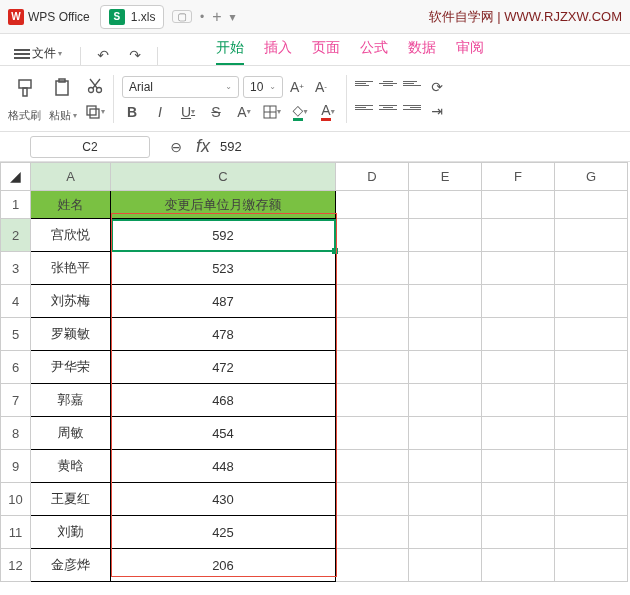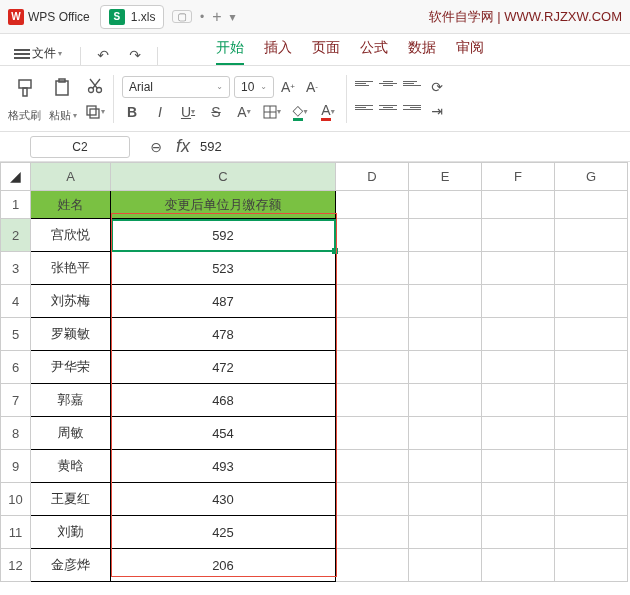--- a/index.html
+++ b/index.html
@@ -10,41 +10,41 @@
 .tab { display: flex; align-items: center; background: #fff; border: 1px solid #ccc; border-radius: 4px; padding: 3px 8px; gap: 6px; height: 24px; }
 .tab-s { width: 16px; height: 16px; background: #0a9b5b; color: #fff; border-radius: 2px; display: flex; align-items: center; justify-content: center; font-size: 10px; font-weight: bold; }
 .tab-ctrl { display: flex; align-items: center; gap: 8px; margin-left: 8px; color: #888; }
 .watermark { margin-left: auto; color: #7f1d1d; font-size: 13px; }
 .menubar { display: flex; align-items: flex-end; height: 32px; padding: 0 8px; gap: 12px; border-bottom: 1px solid #e0e0e0; }
 .menu-btn { display: flex; align-items: center; gap: 2px; padding: 3px 6px; color: #333; }
 .menu-hamburger { width: 16px; display: flex; flex-direction: column; gap: 2px; }
 .menu-hamburger span { height: 2px; background: #555; }
 .menu-divider { width: 1px; height: 18px; background: #ddd; }
 .menu-tabs { display: flex; gap: 20px; margin-left: 8px; }
-.menu-tab { padding: 6px 0; color: #7f1d1d; font-size: 14px; }
+.menu-tab { padding: 6px 0; color: #ec4899; font-size: 14px; }
 .menu-tab.active { color: #0a9b5b; border-bottom: 2px solid #0a9b5b; font-weight: 500; margin-left: 38px; }
 .ribbon { display: flex; align-items: center; height: 66px; padding: 4px 8px; border-bottom: 1px solid #e0e0e0; gap: 8px; }
 .ribbon-group { display: flex; flex-direction: column; align-items: center; gap: 7px; }
 .ribbon-big { width: 26px; height: 26px; display: flex; align-items: center; justify-content: center; font-size: 18px; }
 .ribbon-lbl { font-size: 11px; color: #555; display: flex; align-items: center; gap: 2px; }
 .rsep { width: 1px; height: 48px; background: #e0e0e0; }
 .font-box { display: flex; flex-direction: column; gap: 4px; }
 .font-row1 { display: flex; gap: 4px; align-items: center; }
 .font-row2 { display: flex; gap: 8px; align-items: center; }
 .select { display: flex; align-items: center; justify-content: space-between; border: 1px solid #ccc; border-radius: 3px; padding: 2px 6px; background: #fff; font-size: 12px; height: 22px; }
-.sel-font { width: 108px; }
+.sel-font { width: 117px; }
 .sel-size { width: 40px; }
 .tool-icn { width: 20px; height: 20px; display: flex; align-items: center; justify-content: center; color: #555; font-size: 14px; }
 .dd { font-size: 8px; color: #888; }
 .align-grp { display: flex; flex-direction: column; gap: 4px; }
 .align-row { display: flex; gap: 6px; }
 .align-cell { width: 18px; height: 14px; display: flex; flex-direction: column; justify-content: center; gap: 1px; }
 .align-cell span { height: 1px; background: #666; }
 .namebox-row { display: flex; align-items: center; height: 30px; border-bottom: 1px solid #e0e0e0; padding: 0 30px; gap: 16px; }
-.namebox { border: 1px solid #ccc; border-radius: 3px; width: 100px; height: 22px; display: flex; align-items: center; justify-content: center; font-size: 12px; background: #fff; }
+.namebox { border: 1px solid #ccc; border-radius: 3px; width: 120px; height: 22px; display: flex; align-items: center; justify-content: center; font-size: 12px; background: #fff; }
 .fx-area { display: flex; align-items: center; gap: 10px; }
 .fx-lbl { font-style: italic; color: #555; font-size: 18px; }
 .fx-val { font-size: 13px; }
 .sheet { position: relative; }
 .grid { border-collapse: collapse; table-layout: fixed; }
 .grid th, .grid td { border: 1px solid #ccc; text-align: center; font-size: 13px; background: #fff; }
 .corner { width: 30px; height: 22px; background: #eee; border: 1px solid #ccc; }
 .colh { height: 22px; background: #eee; font-weight: normal; color: #555; font-size: 12px; }
 .colh.active { background: #d4ead4; }
 .rowh { width: 30px; background: #eee; font-weight: normal; color: #555; font-size: 12px; }
@@ -321,21 +321,21 @@
           <td class="data-a">周敏</td>
           <td class="data-c ">454</td>
           <td></td>
           <td></td>
           <td></td>
           <td></td>
         </tr>
         <tr class="datarow">
           <th class="rowh ">9</th>
           <td class="data-a">黄晗</td>
-          <td class="data-c ">493</td>
+          <td class="data-c ">448</td>
           <td></td>
           <td></td>
           <td></td>
           <td></td>
         </tr>
         <tr class="datarow">
           <th class="rowh ">10</th>
           <td class="data-a">王夏红</td>
           <td class="data-c ">430</td>
           <td></td>

